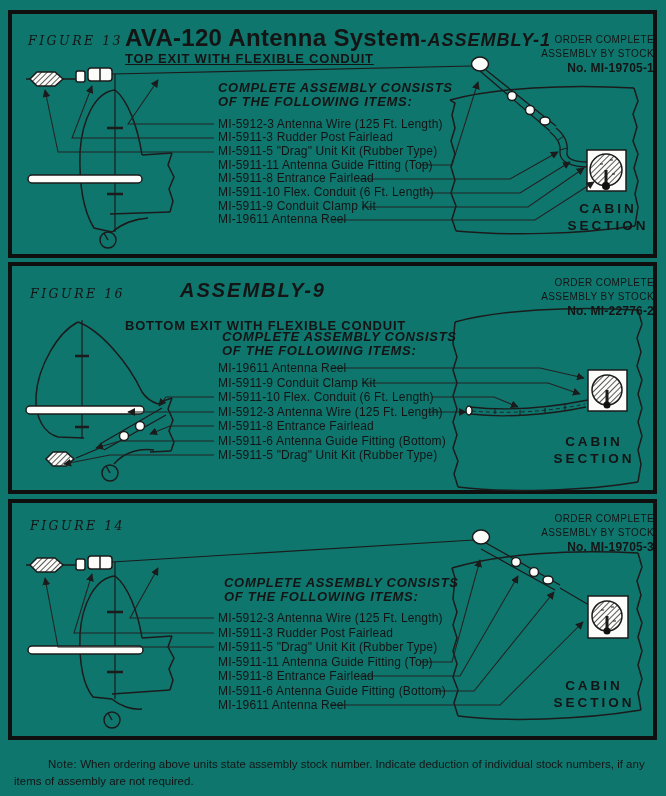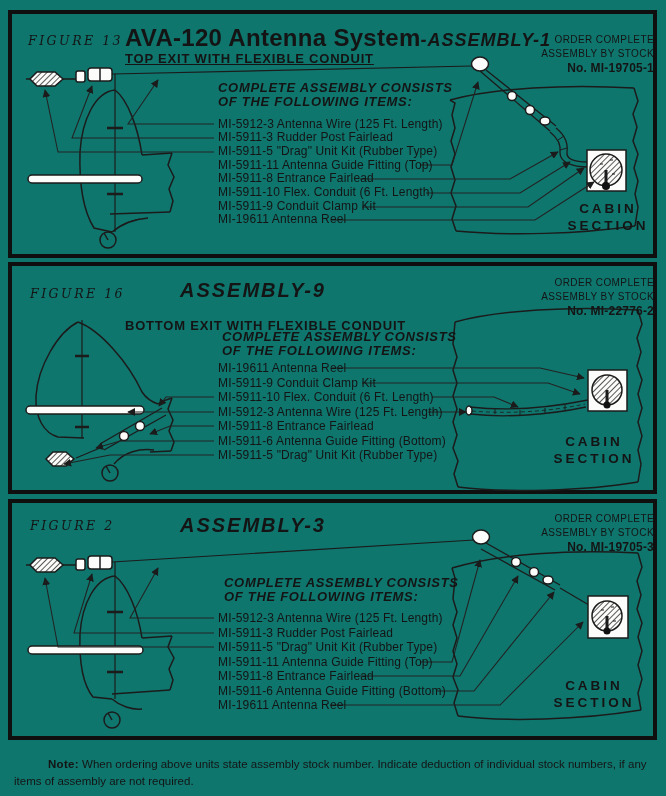--- a/index.html
+++ b/index.html
@@ -15,21 +15,21 @@
   .subtitle{font-size:13px;font-weight:bold;letter-spacing:.8px;}
   .center{text-align:left;}
   .order{font-size:10px;letter-spacing:.4px;text-align:right;line-height:14px;}
   .order .no{font-size:12px;font-weight:bold;letter-spacing:.2px;}
   .consists{font-size:13px;font-weight:bold;font-style:italic;letter-spacing:.7px;line-height:14px;}
   .parts{font-size:12px;letter-spacing:.15px;}
   .rows1 div{height:13.7px;line-height:13.7px;}
   .rows2 div{height:14.5px;line-height:14.5px;}
   .cabin{font-size:13.5px;font-weight:bold;letter-spacing:3px;text-align:center;line-height:16.5px;width:120px;}
   .note{position:absolute;z-index:2;font-size:11.5px;line-height:17px;width:638px;text-indent:34px;white-space:normal;}
-  .note .lbl{font-weight:bold;letter-spacing:.3px;}
+  .note .lbl{font-weight:normal;letter-spacing:.3px;}
 </style>
 </head>
 <body>
 
 <div class="page">
 
   <div class="panel" id="panel1" style="left:8px;top:10px;width:649px;height:248px;"></div>
   <div class="panel" id="panel2" style="left:8px;top:262px;width:649px;height:232px;"></div>
   <div class="panel" id="panel3" style="left:8px;top:499px;width:649px;height:241px;"></div>
 
@@ -233,22 +233,21 @@
     <div>MI-5912-3 Antenna Wire (125 Ft. Length)</div>
     <div>MI-5911-8 Entrance Fairlead</div>
     <div>MI-5911-6 Antenna Guide Fitting (Bottom)</div>
     <div>MI-5911-5 "Drag" Unit Kit (Rubber Type)</div>
   </div>
   <div class="txt cabin" style="left:534px;top:434px;">
     <div>CABIN</div>
     <div>SECTION</div>
   </div>
 
-  <div class="txt figure" style="left:30px;top:518px;">FIGURE 2</div>
-  <div class="txt title23 center" style="left:180px;top:514px;width:300px;">ASSEMBLY-3</div>
+  <div class="txt figure" style="left:30px;top:518px;">FIGURE 14</div>
   <div class="txt order" style="left:520px;top:512px;width:134px;">
     <div>ORDER COMPLETE</div>
     <div>ASSEMBLY BY STOCK</div>
     <div class="no">No. MI-19705-3</div>
   </div>
   <div class="txt consists" style="left:224px;top:576px;">
     <div>COMPLETE ASSEMBLY CONSISTS</div>
     <div>OF THE FOLLOWING ITEMS:</div>
   </div>
   <div class="txt parts rows2" style="left:218px;top:611px;">

